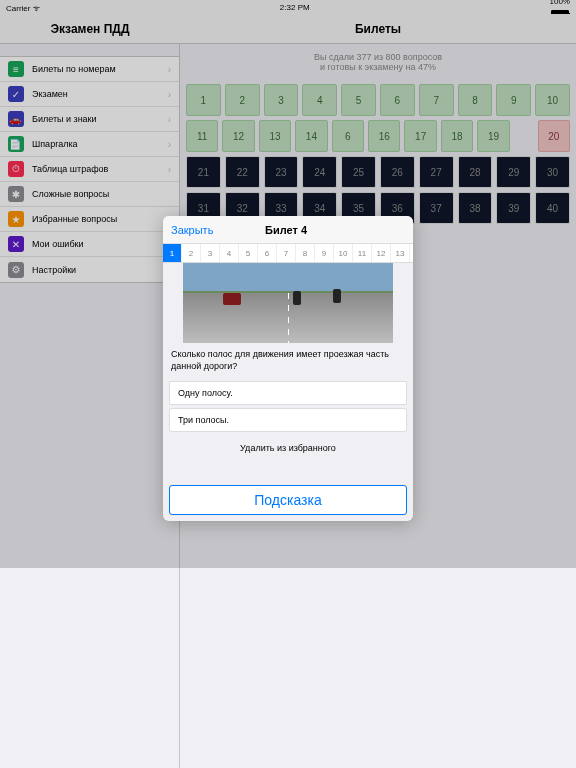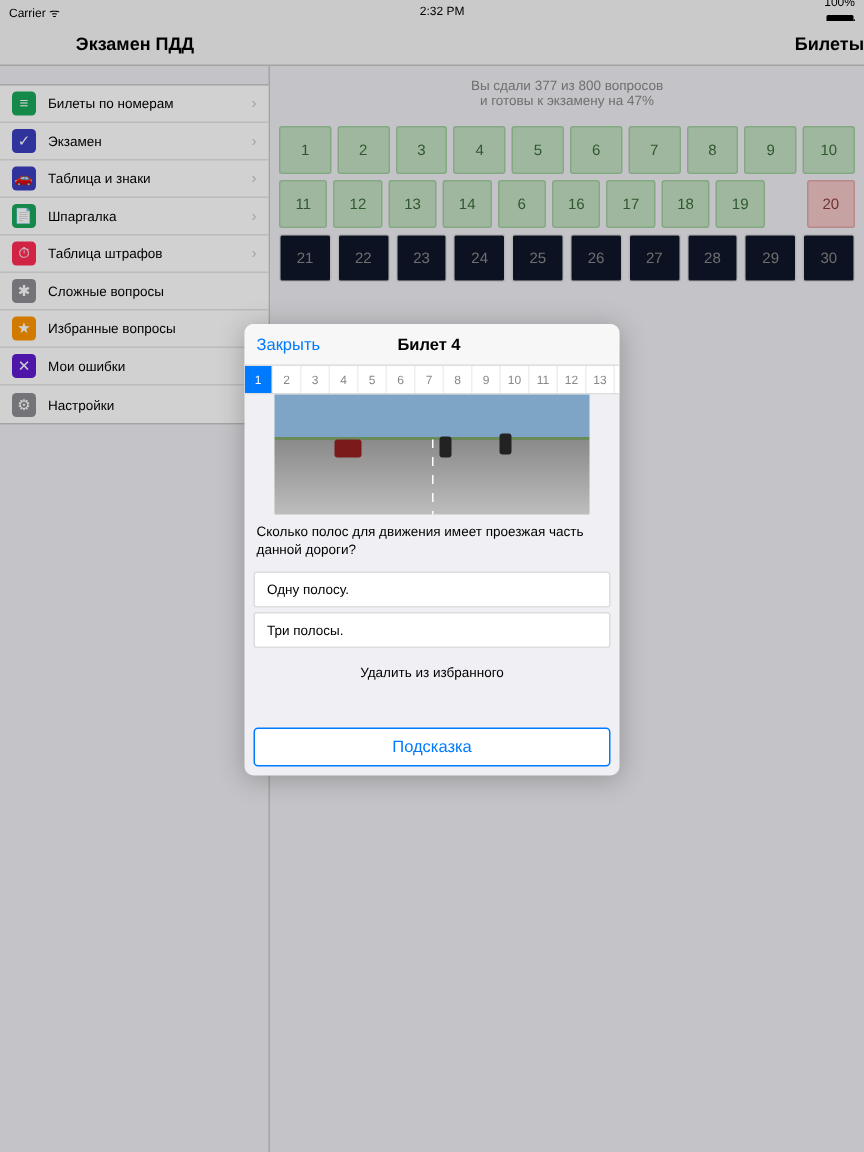--- a/index.html
+++ b/index.html
@@ -7,21 +7,21 @@
 
 
 .status-bar { height: 14px; background: #f7f7f7; display: flex; justify-content: space-between; align-items: center; padding: 0 6px; font-size: 8px; color: #000; }
 .status-bar .right { display: flex; align-items: center; gap: 4px; flex-direction: column; }
 .battery { display: inline-block; width: 18px; height: 8px; border: 1px solid #000; border-radius: 1px; position: relative; background: #000; }
 .battery::after { content: ""; position: absolute; right: -2px; top: 2px; width: 1px; height: 3px; background: #000; }
 
 
 .nav-bar { height: 30px; background: #f7f7f7; border-bottom: 1px solid #c8c8c8; display: flex; align-items: center; position: relative; }
 .nav-left { width: 180px; text-align: center; font-size: 12px; font-weight: 600; color: #000; }
-.nav-right { flex: 1; text-align: right; font-size: 12px; font-weight: 600; color: #000; }
+.nav-right { flex: 1; text-align: center; font-size: 12px; font-weight: 600; color: #000; }
 
 
 .container { display: flex; height: calc(768px - 44px); }
 .sidebar { width: 180px; background: #efeff4; border-right: 1px solid #c8c8c8; }
 .sidebar-list { background: #fff; border-top: 1px solid #c8c8c8; border-bottom: 1px solid #c8c8c8; margin-top: 12px; }
 .sidebar-item { display: flex; align-items: center; height: 25px; padding: 0 8px; border-bottom: 1px solid #e5e5e5; font-size: 9px; color: #000; position: relative; }
 .sidebar-item:last-child { border-bottom: none; }
 .sidebar-icon { width: 16px; height: 16px; border-radius: 3px; margin-right: 8px; display: flex; align-items: center; justify-content: center; font-size: 10px; color: #fff; flex-shrink: 0; }
 .chevron { color: #c7c7cc; font-size: 10px; margin-left: auto; }
 
@@ -29,36 +29,36 @@
 .main { flex: 1; background: #efeff4; }
 .progress-bar { padding: 8px 0; text-align: center; font-size: 9px; color: #888; }
 .ticket-grid { padding: 4px 6px; }
 .ticket-row { display: flex; gap: 4px; margin-bottom: 4px; }
 .ticket-cell { flex: 1; height: 32px; display: flex; align-items: center; justify-content: center; font-size: 10px; border-radius: 2px; border: 1px solid #ddd; }
 .ticket-cell.green { background: #c3e0c3; border-color: #9fcf9f; color: #3a6b3a; }
 .ticket-cell.red { background: #f3c6c6; border-color: #e5a6a6; color: #8a3a3a; margin-left: 24px; }
 .ticket-cell.gray { background: #0f172a; border-color: #ddd; color: #888; }
 
 
-.modal-overlay { position: absolute; top: 0; left: 0; width: 576px; height: 768px; background: rgba(0,0,0,0.18); display: flex; align-items: flex-start; justify-content: center; }
+.modal-overlay { position: absolute; top: 0; left: 0; width: 576px; height: 568px; background: rgba(0,0,0,0.18); display: flex; align-items: flex-start; justify-content: center; }
 .modal { margin-top: 216px; width: 250px; background: #efeff4; border-radius: 6px; box-shadow: 0 2px 18px rgba(0,0,0,0.25); overflow: hidden; }
 .modal-header { height: 28px; display: flex; align-items: center; background: #f7f7f7; border-bottom: 1px solid #ddd; position: relative; }
 .modal-close { color: #007aff; font-size: 11px; padding-left: 8px; }
 .modal-title { position: absolute; left: 0; right: 4px; text-align: center; font-size: 11px; font-weight: 600; pointer-events: none; }
 .modal-qnums { display: flex; border-bottom: 1px solid #ddd; background: #fff; overflow: hidden; }
 .qnum { flex: 0 0 auto; width: 19px; height: 18px; display: flex; align-items: center; justify-content: center; font-size: 8px; color: #888; border-right: 1px solid #eee; }
 .qnum.sel { background: #007aff; color: #fff; }
 .modal-img { height: 80px; background: linear-gradient(to bottom, #7ea5c5 0%, #7ea5c5 35%, #6a8a5a 35%, #6a8a5a 38%, #8a8a8a 38%, #bdbdbd 100%); margin: 0 20px 6px; position: relative; }
 .car { position: absolute; width: 18px; height: 12px; background: #7a1a1a; top: 30px; left: 40px; border-radius: 2px; }
 .moto { position: absolute; width: 8px; height: 14px; background: #222; border-radius: 2px; }
 .lane { position: absolute; left: 50%; top: 38%; width: 1px; height: 62%; background: repeating-linear-gradient(#fff 0 6px, transparent 6px 12px); }
 .modal-q { font-size: 9px; color: #000; padding: 0 8px 6px; line-height: 1.3; }
 .answer { margin: 3px 6px; padding: 6px 8px; background: #fff; border: 1px solid #ddd; border-radius: 2px; font-size: 9px; color: #000; }
 .modal-action { text-align: center; font-size: 9px; color: #000; padding: 8px 0 14px; }
-.hint-btn { margin: 18px 6px 6px; padding: 6px; background: #fff; border: 1px solid #007aff; border-radius: 3px; text-align: center; font-size: 11px; color: #007aff; }
+.hint-btn { margin: 18px 6px 6px; padding: 6px; background: #fff; border: 1px solid #007aff; border-radius: 3px; text-align: center; font-size: 14px; color: #007aff; }
 </style>
 </head>
 <body>
 
 <div class="status-bar">
   <div><span>Carrier</span> <span>ᯤ</span></div>
   <div>2:32 PM</div>
   <div class="right">
     <span>100%</span>
     <span class="battery"></span>
@@ -78,21 +78,21 @@
           <span>Билеты по номерам</span>
           <span class="chevron">›</span>
         </div>
         <div class="sidebar-item">
           <div class="sidebar-icon" style="background: rgb(59, 63, 191);">✓</div>
           <span>Экзамен</span>
           <span class="chevron">›</span>
         </div>
         <div class="sidebar-item">
           <div class="sidebar-icon" style="background: rgb(59, 63, 191);">🚗</div>
-          <span>Таблица и знаки</span>
+          <span>Билеты и знаки</span>
           <span class="chevron">›</span>
         </div>
         <div class="sidebar-item">
           <div class="sidebar-icon" style="background: rgb(25, 168, 91);">📄</div>
           <span>Шпаргалка</span>
           <span class="chevron">›</span>
         </div>
         <div class="sidebar-item">
           <div class="sidebar-icon" style="background: rgb(255, 45, 85);">⏱</div>
           <span>Таблица штрафов</span>
@@ -150,20 +150,32 @@
           <div class="ticket-cell gray">21</div>
           <div class="ticket-cell gray">22</div>
           <div class="ticket-cell gray">23</div>
           <div class="ticket-cell gray">24</div>
           <div class="ticket-cell gray">25</div>
           <div class="ticket-cell gray">26</div>
           <div class="ticket-cell gray">27</div>
           <div class="ticket-cell gray">28</div>
           <div class="ticket-cell gray">29</div>
           <div class="ticket-cell gray">30</div>
+        </div>
+        <div class="ticket-row">
+          <div class="ticket-cell gray">31</div>
+          <div class="ticket-cell gray">32</div>
+          <div class="ticket-cell gray">33</div>
+          <div class="ticket-cell gray">34</div>
+          <div class="ticket-cell gray">35</div>
+          <div class="ticket-cell gray">36</div>
+          <div class="ticket-cell gray">37</div>
+          <div class="ticket-cell gray">38</div>
+          <div class="ticket-cell gray">39</div>
+          <div class="ticket-cell gray">40</div>
         </div>
       </div>
   </div>
 </div>
 
 <div class="modal-overlay">
   <div class="modal">
     <div class="modal-header">
       <div class="modal-close">Закрыть</div>
       <div class="modal-title">Билет 4</div>

